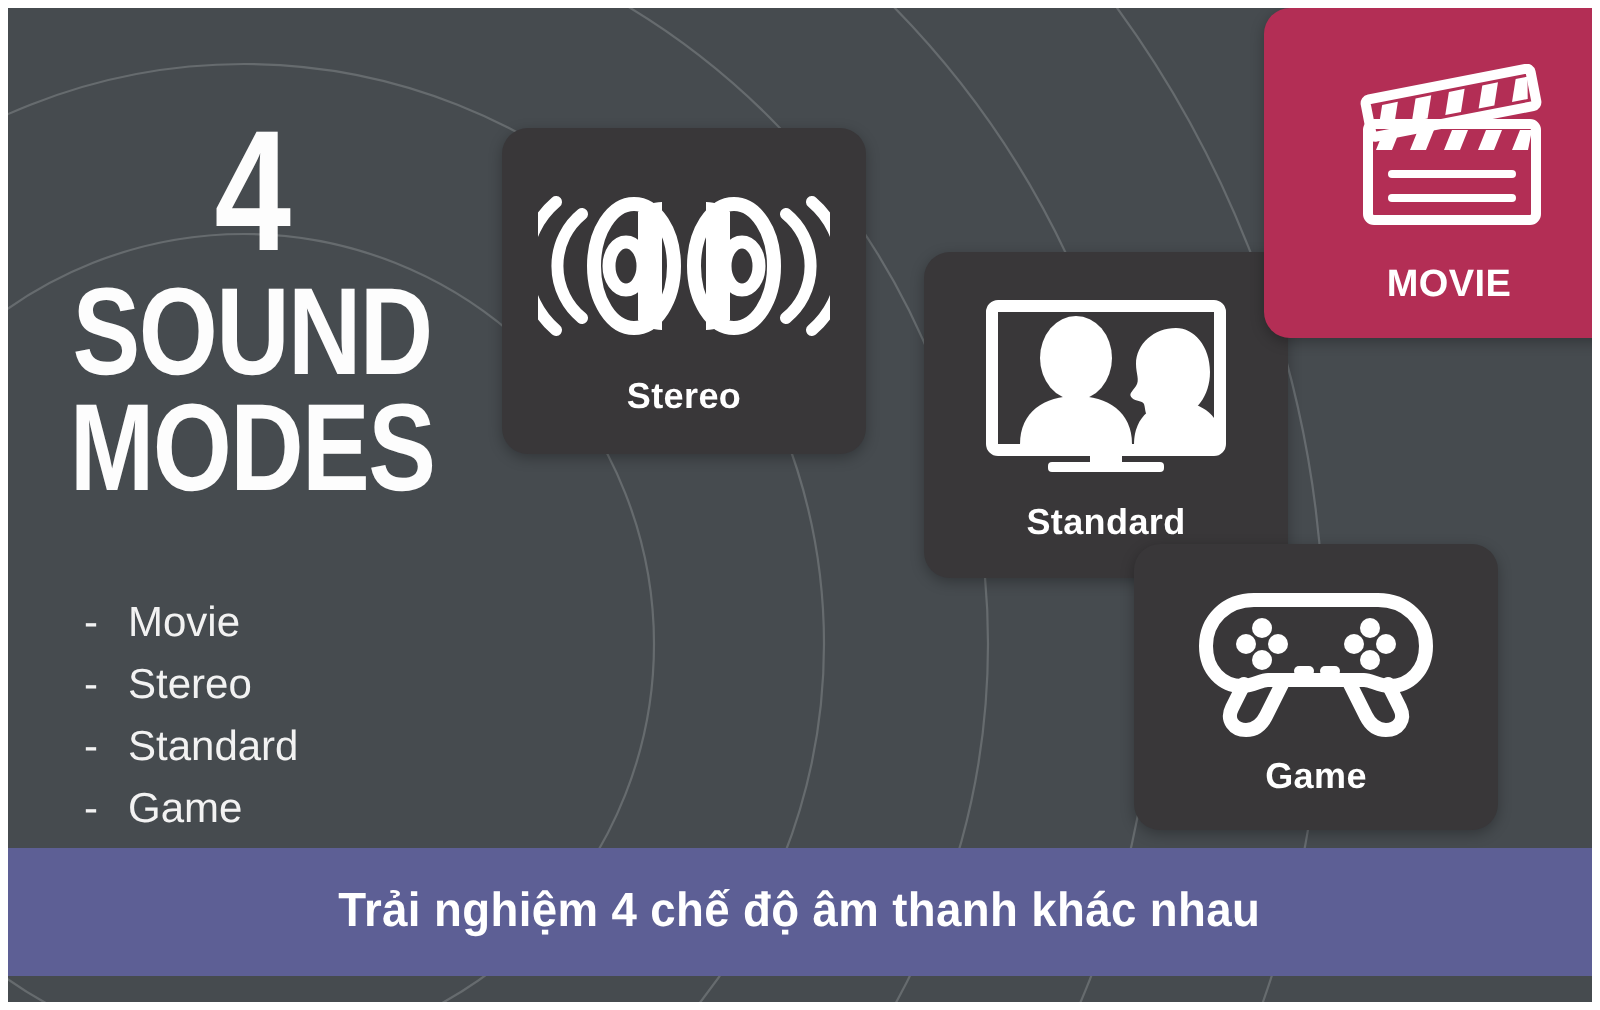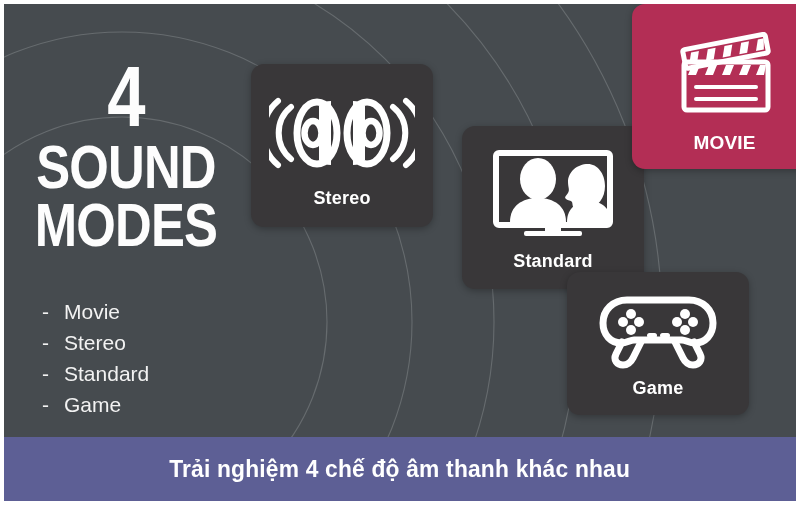--- a/index.html
+++ b/index.html
@@ -104,21 +104,21 @@
   #card-movie{
     left:628px;top:0px;width:185px;height:165px;
     background:#b32e55;
     border-radius:13px;
   }
   #card-movie .card-icon{top:28px;height:84px;}
   #card-movie .card-label{top:128px;font-size:19px;}
   
   #banner{
     position:absolute;
-    left:4px;top:437px;
+    left:4px;top:424px;
     width:792px;height:64px;
     background:#5d5f95;
     display:flex;
     align-items:center;
     justify-content:center;
   }
   #banner-text{
     color:#ffffff;
     font-size:24px;
     font-weight:bold;

